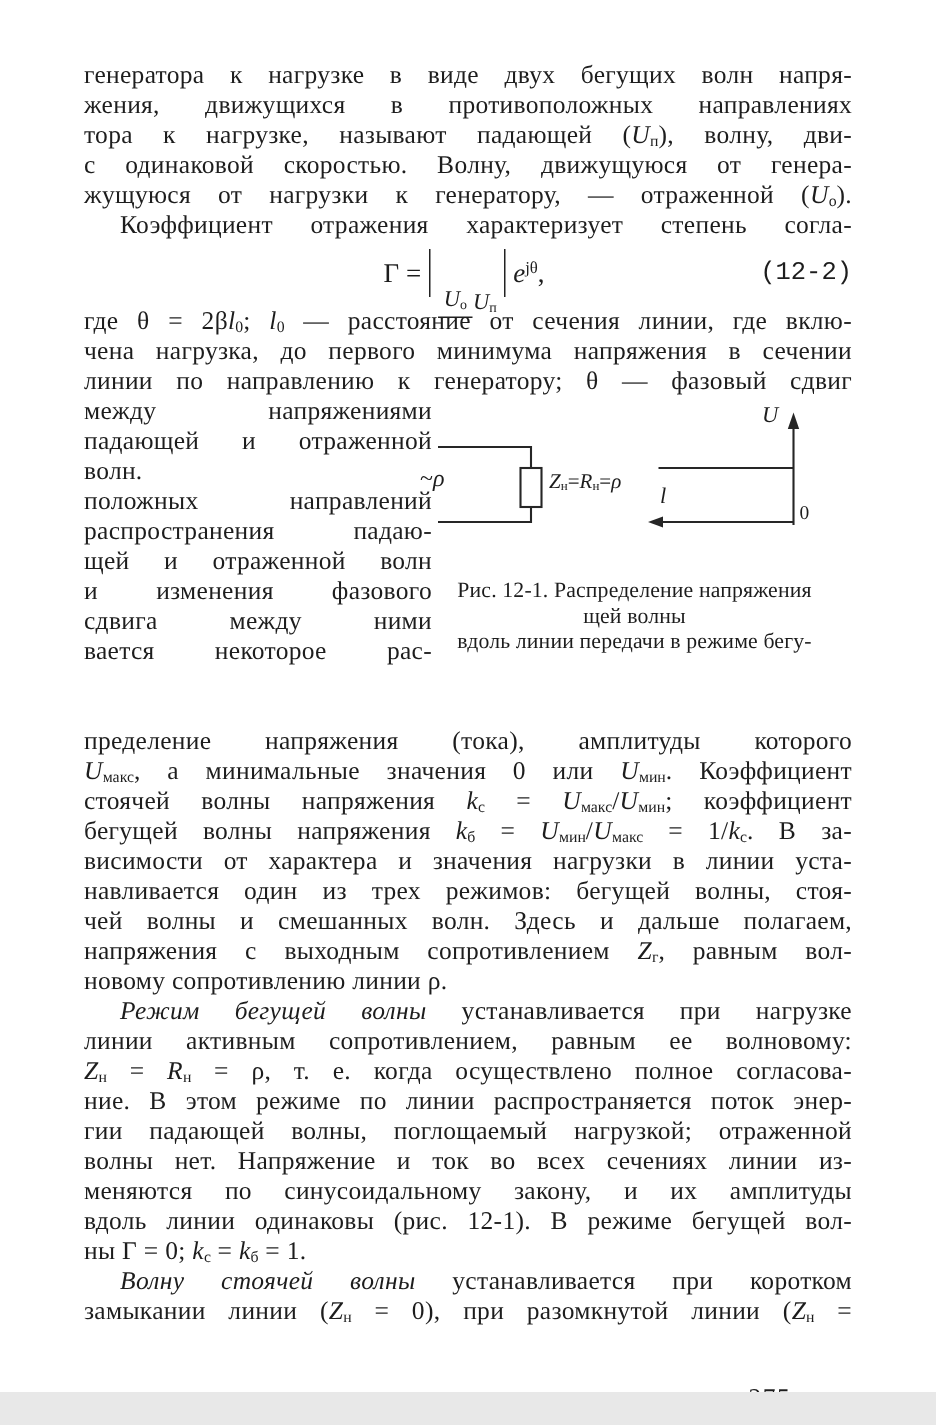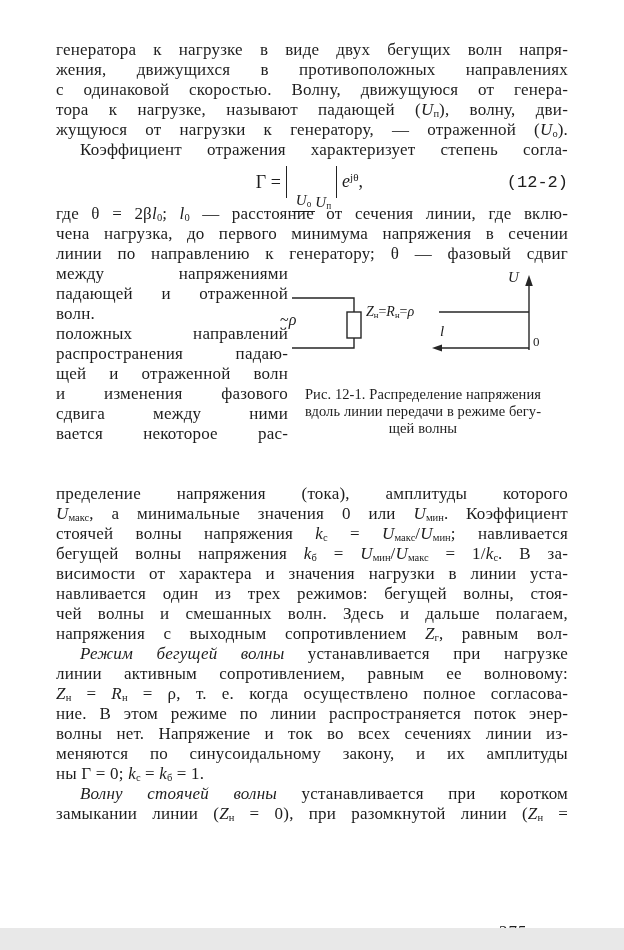--- a/index.html
+++ b/index.html
@@ -43,21 +43,21 @@
   .f-eqno{font-size:17px;font-family:Liberation Mono, monospace;}
 
   
   .figure-region{position:relative;min-height:220px;}
   .leftcol .line{width:232px;}
   .figure{position:absolute;top:0;right:-4px;width:298px;}
   .figure svg{display:block;}
   .fig-label{position:absolute;font-size:15px;line-height:15px;}
   .fig-label .it{font-style:italic;}
   .lbl-source{left:6px;top:48px;font-size:16px;}
-  .lbl-load{left:92px;top:40px;font-size:14px;}
+  .lbl-load{left:92px;top:50px;font-size:14px;}
   .lbl-u{left:234px;top:6px;}
   .lbl-l{left:166px;top:60px;}
   .lbl-origin{left:259px;top:70px;font-size:13px;}
   .caption{margin-top:24px;}
   .caption .line{
     height:17px;line-height:17px;font-size:14.5px;
     text-align:center;text-align-last:center;letter-spacing:0.1px;
   }
   .pagenum{
     position:absolute;left:499px;top:922px;
@@ -65,22 +65,22 @@
   }
 </style>
 </head>
 <body>
 
 <div class="page">
 
   <div>
       <div class="line"><span>генератора к нагрузке в виде двух бегущих волн напря-</span></div>
       <div class="line"><span>жения, движущихся в противоположных направлениях</span></div>
+      <div class="line"><span>тора к нагрузке, называют падающей (</span><span class="it">U</span><span class="sb">п</span><span>), волну, дви-</span></div>
       <div class="line"><span>с одинаковой скоростью. Волну, движущуюся от генера-</span></div>
-      <div class="line"><span>тора к нагрузке, называют падающей (</span><span class="it">U</span><span class="sb">п</span><span>), волну, дви-</span></div>
       <div class="line"><span>жущуюся от нагрузки к генератору, — отраженной (</span><span class="it">U</span><span class="sb">о</span><span>).</span></div>
       <div class="line ind"><span>Коэффициент отражения характеризует степень согла-</span></div>
     </div>
 
   <div class="formula">
     <span class="f-spacer"></span>
     <span class="f-expr">
       <span><span>Γ = </span></span>
       <span class="f-bar"></span>
       <span class="f-frac">
@@ -129,40 +129,43 @@
           <polygon points="158,84 168,80.4 168,87.6"></polygon>
         </g>
       </svg>
       <span class="fig-label lbl-source"><span>~</span><span class="it">ρ</span></span>
       <span class="fig-label lbl-load"><span class="it">Z</span><span class="sb">н</span><span>=</span><span class="it">R</span><span class="sb">н</span><span>=</span><span class="it">ρ</span></span>
       <span class="fig-label lbl-u"><span class="it">U</span></span>
       <span class="fig-label lbl-l"><span class="it">l</span></span>
       <span class="fig-label lbl-origin"><span>0</span></span>
       <div class="caption">
           <div class="line"><span>Рис. 12-1. Распределение напряжения</span></div>
+          <div class="line"><span>щей волны</span></div>
           <div class="line"><span>вдоль линии передачи в режиме бегу-</span></div>
-          <div class="line"><span>щей волны</span></div>
         </div>
     </div>
   </div>
 
   <div>
       <div class="line"><span>пределение напряжения (тока), амплитуды которого</span></div>
       <div class="line"><span class="it">U</span><span class="sb">макс</span><span>, а минимальные значения 0 или </span><span class="it">U</span><span class="sb">мин</span><span>. Коэффициент</span></div>
-      <div class="line"><span>стоячей волны напряжения </span><span class="it">k</span><span class="sb">с</span><span> = </span><span class="it">U</span><span class="sb">макс</span><span>/</span><span class="it">U</span><span class="sb">мин</span><span>; навливается</span></div>
+      <div class="line"><span>стоячей волны напряжения </span><span class="it">k</span><span class="sb">с</span><span> = </span><span class="it">U</span><span class="sb">макс</span><span>/</span><span class="it">U</span><span class="sb">мин</span><span>; коэффициент</span></div>
       <div class="line"><span>бегущей волны напряжения </span><span class="it">k</span><span class="sb">б</span><span> = </span><span class="it">U</span><span class="sb">мин</span><span>/</span><span class="it">U</span><span class="sb">макс</span><span> = 1/</span><span class="it">k</span><span class="sb">с</span><span>. В за-</span></div>
       <div class="line"><span>висимости от характера и значения нагрузки в линии уста-</span></div>
       <div class="line"><span>навливается один из трех режимов: бегущей волны, стоя-</span></div>
       <div class="line"><span>чей волны и смешанных волн. Здесь и дальше полагаем,</span></div>
       <div class="line"><span>напряжения с выходным сопротивлением </span><span class="it">Z</span><span class="sb">г</span><span>, равным вол-</span></div>
+      <div class="line end"><span>новому сопротивлению линии ρ.</span></div>
       <div class="line ind"><span class="it">Режим бегущей волны</span><span> устанавливается при нагрузке</span></div>
       <div class="line"><span>линии активным сопротивлением, равным ее волновому:</span></div>
       <div class="line"><span class="it">Z</span><span class="sb">н</span><span> = </span><span class="it">R</span><span class="sb">н</span><span> = ρ, т. е. когда осуществлено полное согласова-</span></div>
       <div class="line"><span>ние. В этом режиме по линии распространяется поток энер-</span></div>
+      <div class="line"><span>гии падающей волны, поглощаемый нагрузкой; отраженной</span></div>
       <div class="line"><span>волны нет. Напряжение и ток во всех сечениях линии из-</span></div>
       <div class="line"><span>меняются по синусоидальному закону, и их амплитуды</span></div>
+      <div class="line"><span>вдоль линии одинаковы (рис. 12-1). В режиме бегущей вол-</span></div>
       <div class="line end"><span>ны Γ = 0; </span><span class="it">k</span><span class="sb">с</span><span> = </span><span class="it">k</span><span class="sb">б</span><span> = 1.</span></div>
       <div class="line ind"><span class="it">Волну стоячей волны</span><span> устанавливается при коротком</span></div>
       <div class="line"><span>замыкании линии (</span><span class="it">Z</span><span class="sb">н</span><span> = 0), при разомкнутой линии (</span><span class="it">Z</span><span class="sb">н</span><span> =</span></div>
     </div>
 
   <div class="pagenum">275</div>
 </div>
 
 </body></html>

